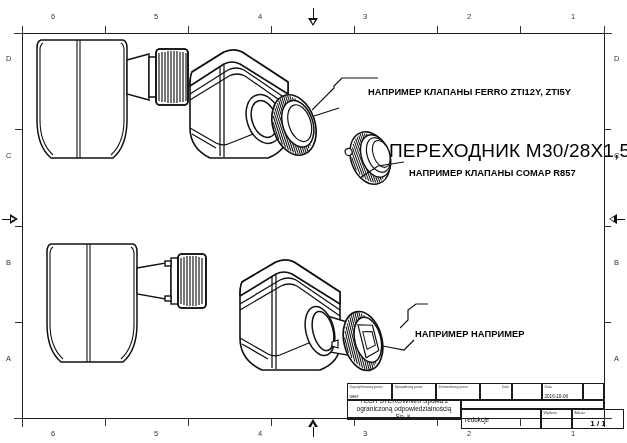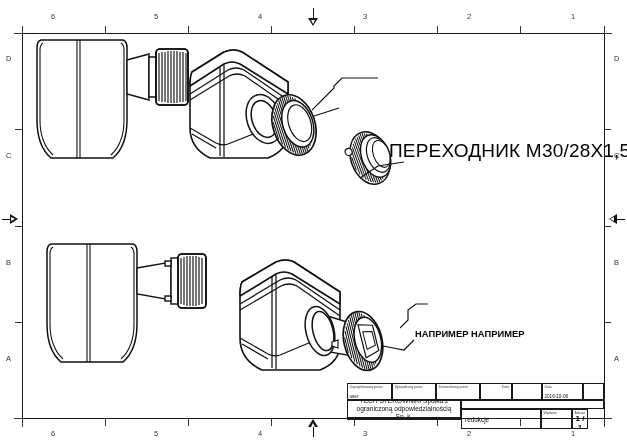--- a/index.html
+++ b/index.html
@@ -340,22 +340,24 @@
 
     <path d="M106 106 L112 104 L112 112 L106 110 Z" fill="#fff" stroke="#111" stroke-width="1.2"></path>
 
     <path d="M157 110 L178 114 L188 104" fill="none" stroke="#111" stroke-width="1.2"></path>
   </svg>
 
   <svg style="position:absolute;left:400px;top:300px;" width="30" height="32" viewBox="0 0 30 32">
     <path d="M0 28 L8 20 L8 10 L16 4 L28 4" fill="none" stroke="#111" stroke-width="1.2"></path>
   </svg>
 
+  <div class="ann-sub" style="left:368px;top:87px;">НАПРИМЕР КЛАПАНЫ FERRO ZTI12Y, ZTI5Y</div>
 
   <div class="ann-title" style="left:389px;top:140px;">ПЕРЕХОДНИК M30/28X1,5</div>
+  <div class="ann-sub" style="left:409px;top:168px;">НАПРИМЕР КЛАПАНЫ COMAP R857</div>
 
   <div class="ann-sub" style="left:415px;top:329px;">НАПРИМЕР НАПРИМЕР</div>
 
   <div>
 
     <div class="tb" style="left:347px;top:383px;width:45px;height:17px;">
       <span class="hd">Zaprojektowany przez</span>
       <span class="vl">user</span>
     </div>
     <div class="tb" style="left:392px;top:383px;width:44px;height:17px;">
@@ -397,21 +399,21 @@
 
     <div class="tb" style="left:461px;top:409px;width:80px;height:20px;">
       <div class="tb-left">redukcje</div>
     </div>
 
     <div class="tb" style="left:541px;top:409px;width:31px;height:20px;">
       <span class="hd">Wydanie</span>
       <span class="vl"></span>
     </div>
 
-    <div class="tb" style="left:572px;top:409px;width:16px;height:20px;">
+    <div class="tb" style="left:572px;top:409px;width:52px;height:20px;">
       <span class="hd">Arkusz</span>
       <div class="tb-center" style="padding-top:4px;">
         <span class="bigval">1 / 1</span>
       </div>
     </div>
 
     <div class="tb" style="left:347px;top:418px;width:114px;height:1px;"></div>
   </div>
 
 </div>

